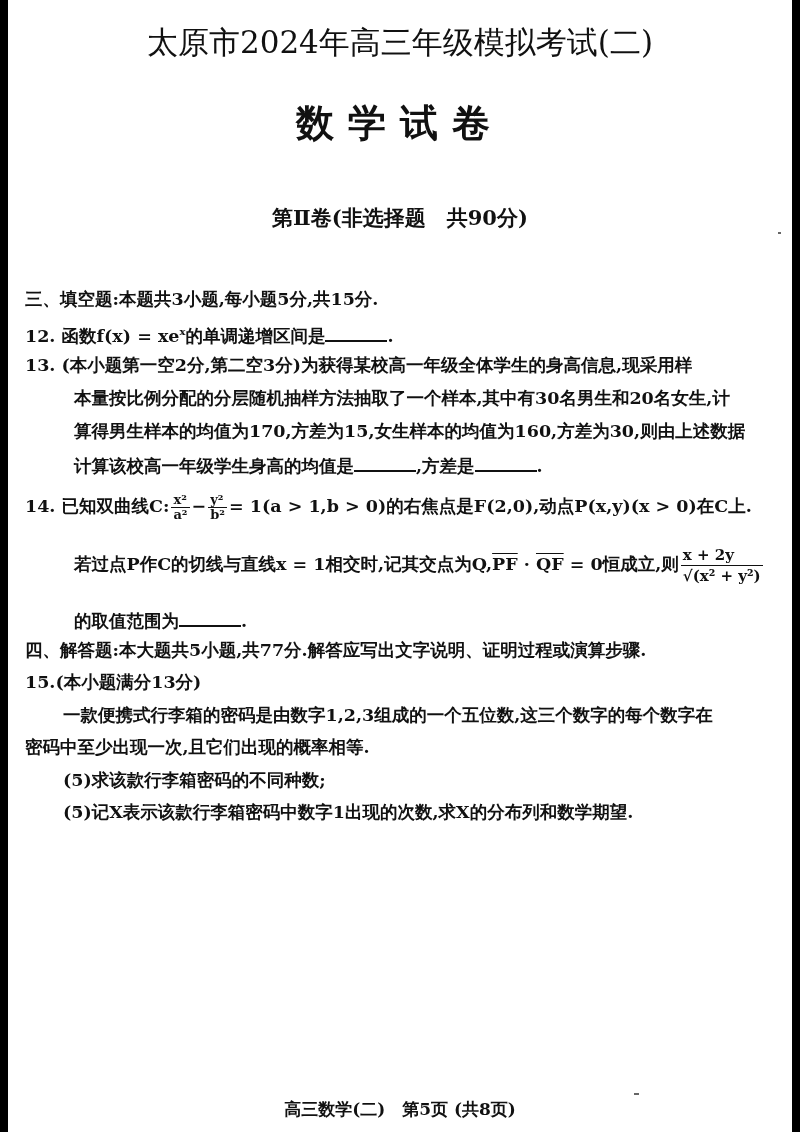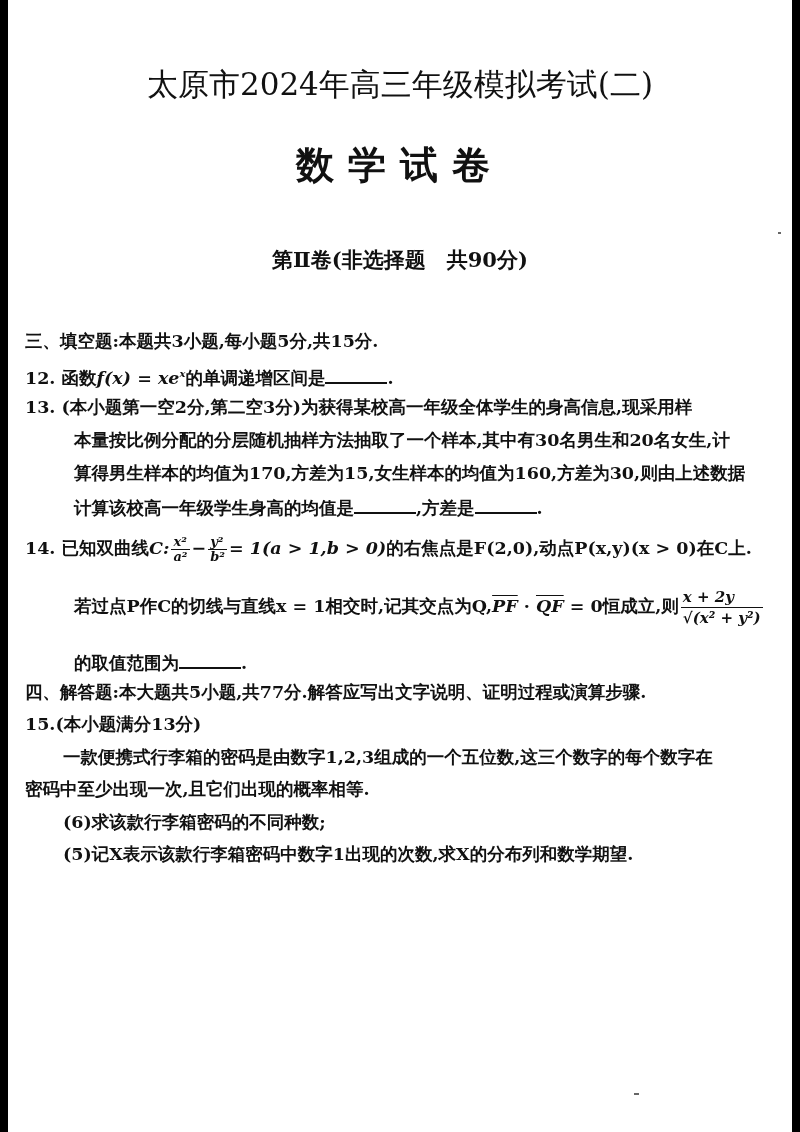--- a/index.html
+++ b/index.html
@@ -6,30 +6,30 @@
   body {
     width: 800px; height: 1132px; position: relative; overflow: hidden;
     background: #000;
     font-family: "DejaVu Serif", "Liberation Serif", serif;
     color: #111;
   }
   .page {
     position: absolute; left: 8px; top: 0; width: 784px; height: 1132px;
     background: #fff;
   }
-  .abs { position: absolute; white-space: nowrap; margin-top: 42px; }
+  .abs { position: absolute; white-space: nowrap; }
   .center { left: 0; right: 0; text-align: center; }
   .title1 { top: 22px; font-size: 31px; letter-spacing: 0px; font-weight: 500; }
   .title2 { top: 98px; font-size: 38px; font-weight: 700; letter-spacing: 14px; font-family: "DejaVu Sans", "Liberation Sans", sans-serif; }
   .title3 { top: 204px; font-size: 21px; font-weight: 700; }
   .line { font-size: 17.5px; font-weight: 700; line-height: 24px; }
   .indent0 { left: 17px; }
   .indent2 { left: 66px; }
   .blank { display: inline-block; border-bottom: 2px solid #111; width: 62px; height: 18px; vertical-align: baseline; }
-  .m { font-style: italic; font-family: "DejaVu Serif", "Liberation Serif", serif; }
+  .m { font-family: "DejaVu Serif", "Liberation Serif", serif; }
   .frac { display: inline-flex; flex-direction: column; align-items: flex-start; vertical-align: middle; margin: 0 2px; }
   .frac .num { font-size: 13px; line-height: 14px; padding: 0 2px; }
   .frac .den { font-size: 13px; line-height: 14px; border-top: 1.5px solid #111; padding: 0 2px; }
   .bigfrac .num, .bigfrac .den { font-size: 15px; line-height: 20px; }
   .ovl { text-decoration: overline; }
   .footer { top: 1098px; font-size: 17px; font-weight: 700; }
   .dot { position: absolute; width: 3px; height: 2px; background: #666; }
   sup { font-size: 10px; }
 </style>
 </head>
@@ -80,19 +80,19 @@
     <span>的取值范围为</span><span class="blank"></span><span>.</span>
   </div>
 
   <div class="abs line indent0" style="top:638px;">四、解答题:本大题共5小题,共77分.解答应写出文字说明、证明过程或演算步骤.</div>
 
   <div class="abs line indent0" style="top:670px;">
     <span>15.</span><span>(本小题满分13分)</span>
   </div>
   <div class="abs line" style="top:703px; left:55px;">一款便携式行李箱的密码是由数字1,2,3组成的一个五位数,这三个数字的每个数字在</div>
   <div class="abs line indent0" style="top:735px;">密码中至少出现一次,且它们出现的概率相等.</div>
-  <div class="abs line" style="top:768px; left:55px;">(6)求该款行李箱密码的不同种数;</div>
+  <div class="abs line" style="top:768px; left:55px;">(5)求该款行李箱密码的不同种数;</div>
   <div class="abs line" style="top:800px; left:55px;">(5)记X表示该款行李箱密码中数字1出现的次数,求X的分布列和数学期望.</div>
 
   <div class="dot" style="left:626px; top:1093px; width:5px;"></div>
 
   <div class="abs center footer">高三数学(二)　第5页 (共8页)</div>
 </div>
 
 </body></html>

